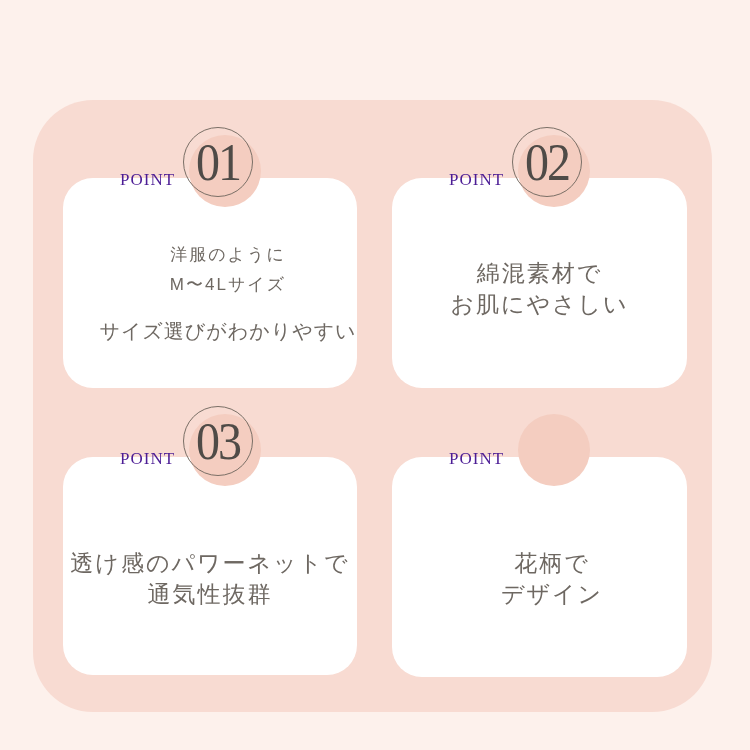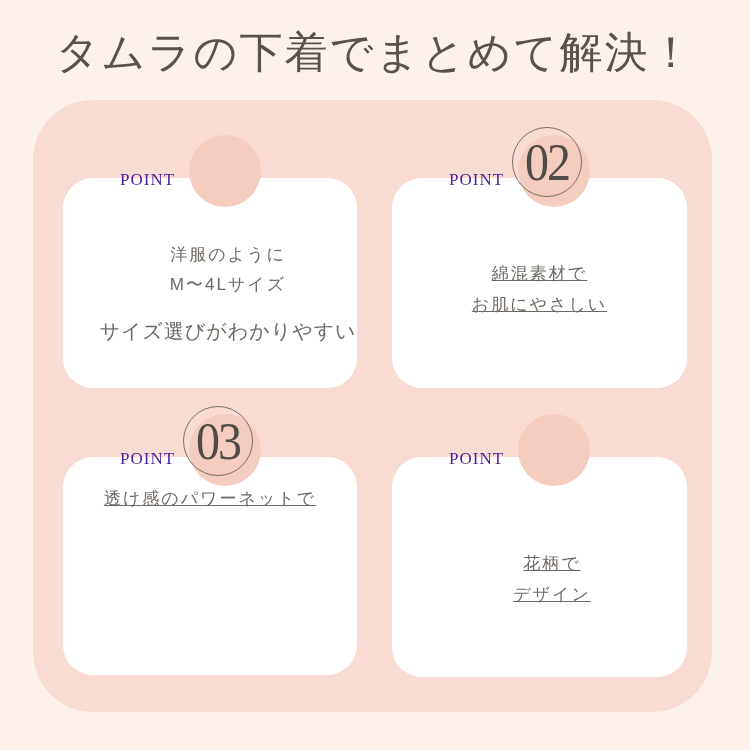--- a/index.html
+++ b/index.html
@@ -95,55 +95,56 @@
   .card-body {
     position: absolute;
     inset: 0;
     display: flex;
     flex-direction: column;
     align-items: center;
     color: #6e6862;
   }
   .body1 { padding-top: 62px; padding-left: 36px; }
   .body2 { justify-content: center; padding-top: 12px; }
-  .body3 { justify-content: flex-start; padding-top: 26px; }
+  .body3 { justify-content: center; padding-top: 26px; }
   .body4 { justify-content: center; padding-top: 24px; padding-left: 25px; }
 
   .line-sm {
     font-size: 17px;
     letter-spacing: 2px;
     line-height: 30px;
     white-space: nowrap;
   }
   .line-lg {
     font-size: 20px;
     letter-spacing: 1px;
     margin-top: 18px;
     white-space: nowrap;
   }
   .line-md {
-    font-size: 17px;
+    font-size: 23px;
     letter-spacing: 2px;
     line-height: 31px;
     white-space: nowrap;
-    text-decoration: underline;
   }
 </style>
 </head>
 <body>
 
 <div class="page">
 
-  <div class="title">タムラの下着でまとめて解決！</div>
 
   <div class="panel"></div>
 
   <div class="card card1">
     <span class="point-label">POINT</span>
     <div class="badge-fill"></div>
+    <div class="badge-ring">
+      <span class="badge-num">01</span>
+    </div>
     <div class="card-body body1">
       <div class="line-sm">洋服のように</div>
       <div class="line-sm">M〜4Lサイズ</div>
       <div class="line-lg">サイズ選びがわかりやすい</div>
     </div>
   </div>
 
   <div class="card card2">
     <span class="point-label">POINT</span>
     <div class="badge-fill"></div>
@@ -157,20 +158,21 @@
   </div>
 
   <div class="card card3">
     <span class="point-label">POINT</span>
     <div class="badge-fill"></div>
     <div class="badge-ring">
       <span class="badge-num">03</span>
     </div>
     <div class="card-body body3">
       <div class="line-md">透け感のパワーネットで</div>
+      <div class="line-md">通気性抜群</div>
     </div>
   </div>
 
   <div class="card card4">
     <span class="point-label">POINT</span>
     <div class="badge-fill"></div>
     <div class="card-body body4">
       <div class="line-md">花柄で</div>
       <div class="line-md">デザイン</div>
     </div>

